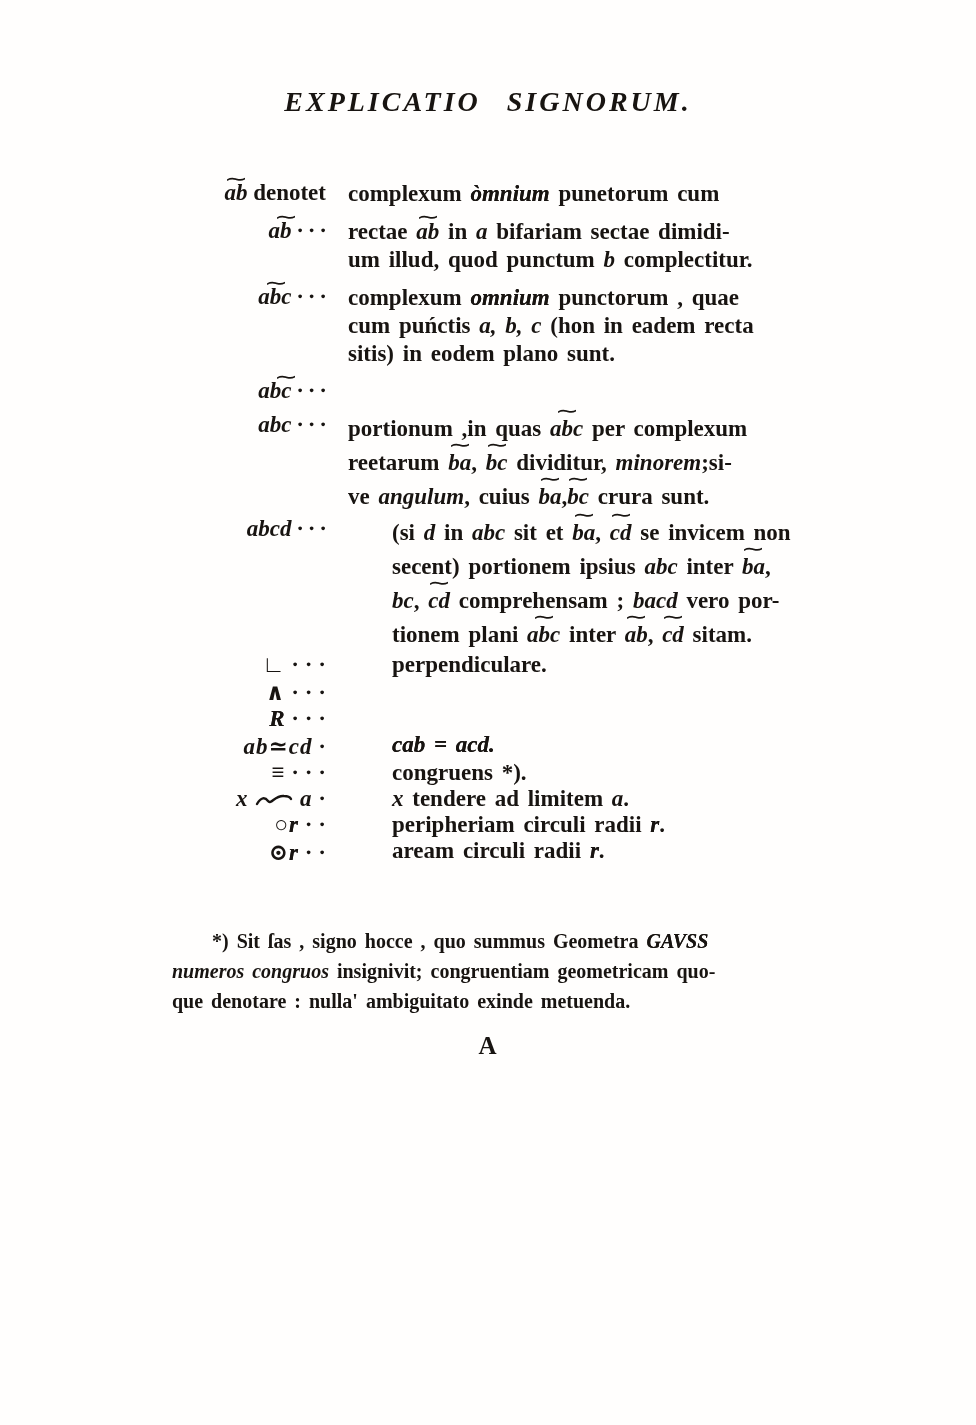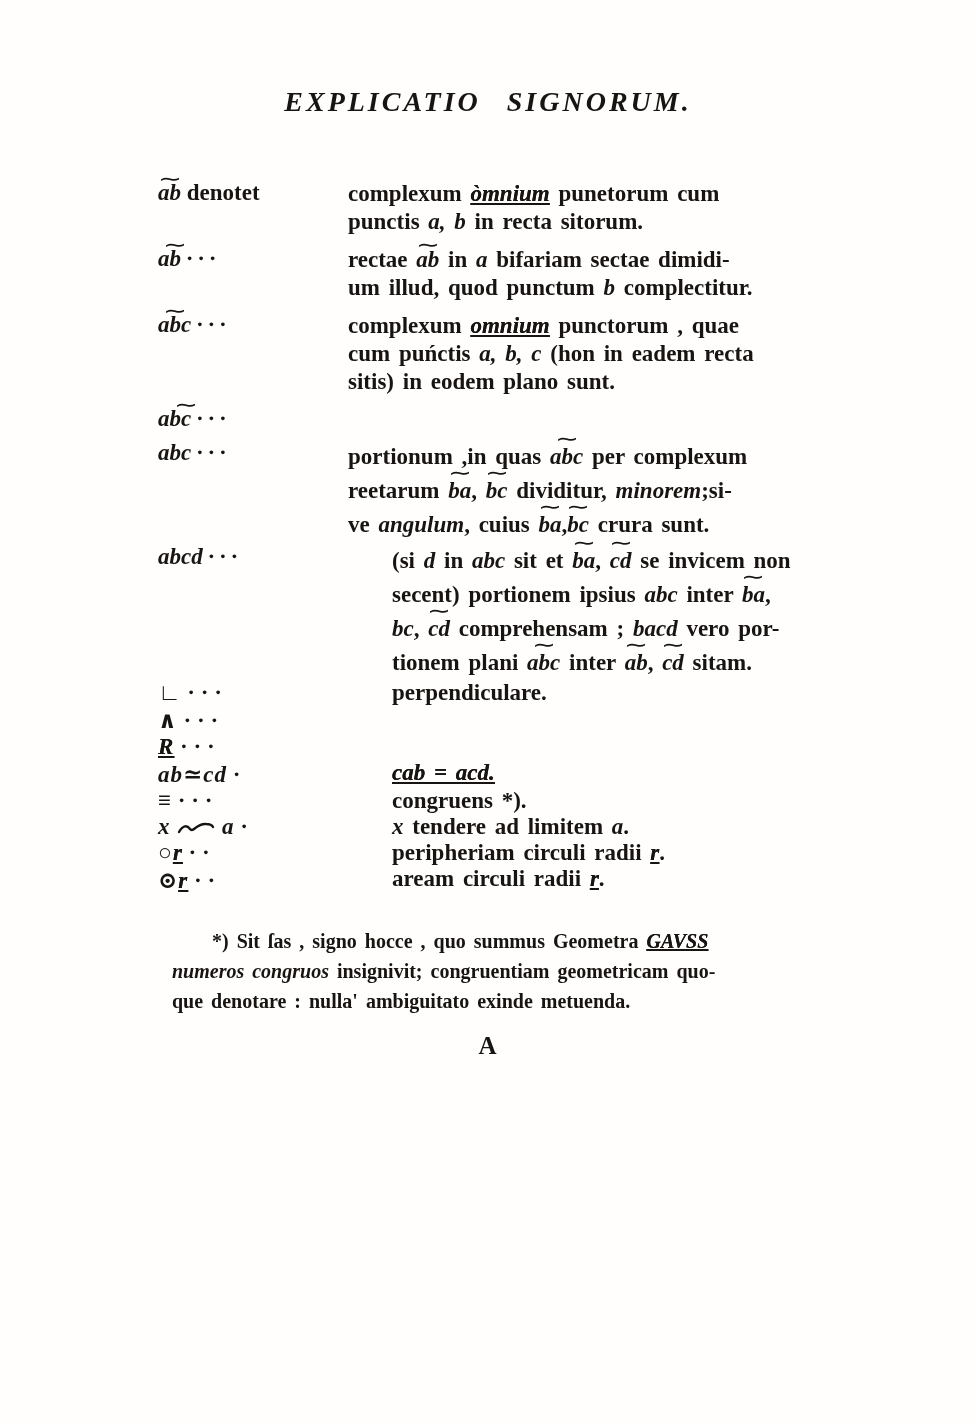--- a/index.html
+++ b/index.html
@@ -13,29 +13,29 @@
     text-align:center;font-size:28px;font-weight:bold;font-style:italic;
     letter-spacing:3px;word-spacing:16px;
   }
   #entries{position:absolute;top:180px;left:158px;width:680px;}
   .entry{display:flex;margin-bottom:10px;font-weight:bold;font-size:23px;}
   .entry:nth-child(4){margin-bottom:8px;}
   .entry:nth-child(5){margin-bottom:2px;}
   .entry:nth-child(n+6){margin-bottom:0;gap:44px;}
   .sign{
     flex:0 0 182px;box-sizing:border-box;padding-right:14px;
-    text-align:left;white-space:nowrap;
+    text-align:right;white-space:nowrap;
   }
   .desc{flex:1;padding-left:8px;}
   .line{line-height:28px;white-space:nowrap;word-spacing:3px;}
   .entry:nth-child(5) .line,.entry:nth-child(6) .line{line-height:34px;}
   .entry.sym .line{line-height:26px;}
   .entry.sym .sign{letter-spacing:1px;}
   .it{font-style:italic;}
-  .bi{font-style:italic;text-shadow:0 0 0.5px currentColor;text-decoration:underline;}
+  .bi{font-style:italic;text-shadow:0 0 0.5px currentColor;}
   .til{position:relative;font-style:italic;display:inline-block;}
   .til::before{
     content:"\223C";position:absolute;left:50%;top:-0.50em;
     transform:translateX(-50%) scaleX(1.6);
     font-size:0.78em;font-style:normal;line-height:1;
   }
   .wave svg{vertical-align:-2px;}
   #footnote{
     position:absolute;top:926px;left:172px;width:650px;
     font-size:20px;font-weight:bold;
@@ -50,21 +50,20 @@
 </head>
 <body>
 
 <div class="page">
   <h1 class="title">EXPLICATIO SIGNORUM.</h1>
   <div id="entries">
       <div class="entry">
         <div class="sign"><span class="til">ab</span> denotet</div>
         <div class="desc">
           <div class="line">complexum <span class="bi">òmnium</span> punetorum cum</div>
-          <div class="line">punctis <span class="it">a,</span> <span class="it">b</span> in recta sitorum.</div>
         </div>
       </div>
       <div class="entry">
         <div class="sign"><span class="it">a</span><span class="til">b</span> ∙ ∙ ∙</div>
         <div class="desc">
           <div class="line">rectae <span class="til">ab</span> in <span class="it">a</span> bifariam sectae dimidi-</div>
           <div class="line">um illud, quod punctum <span class="it">b</span> complectitur.</div>
         </div>
       </div>
       <div class="entry">

